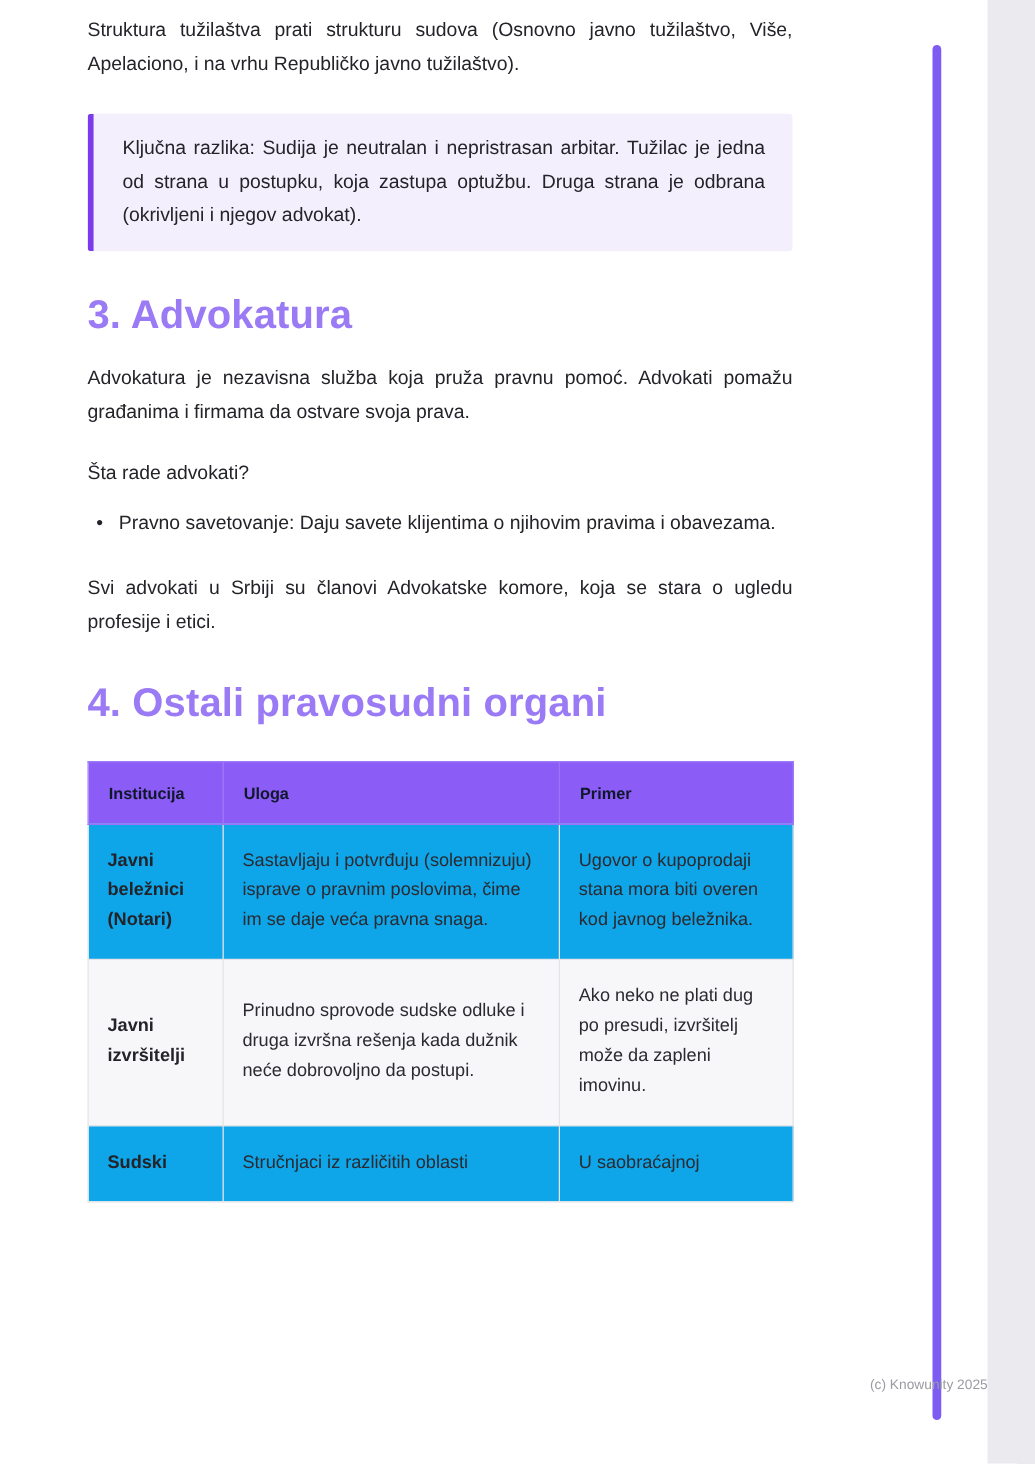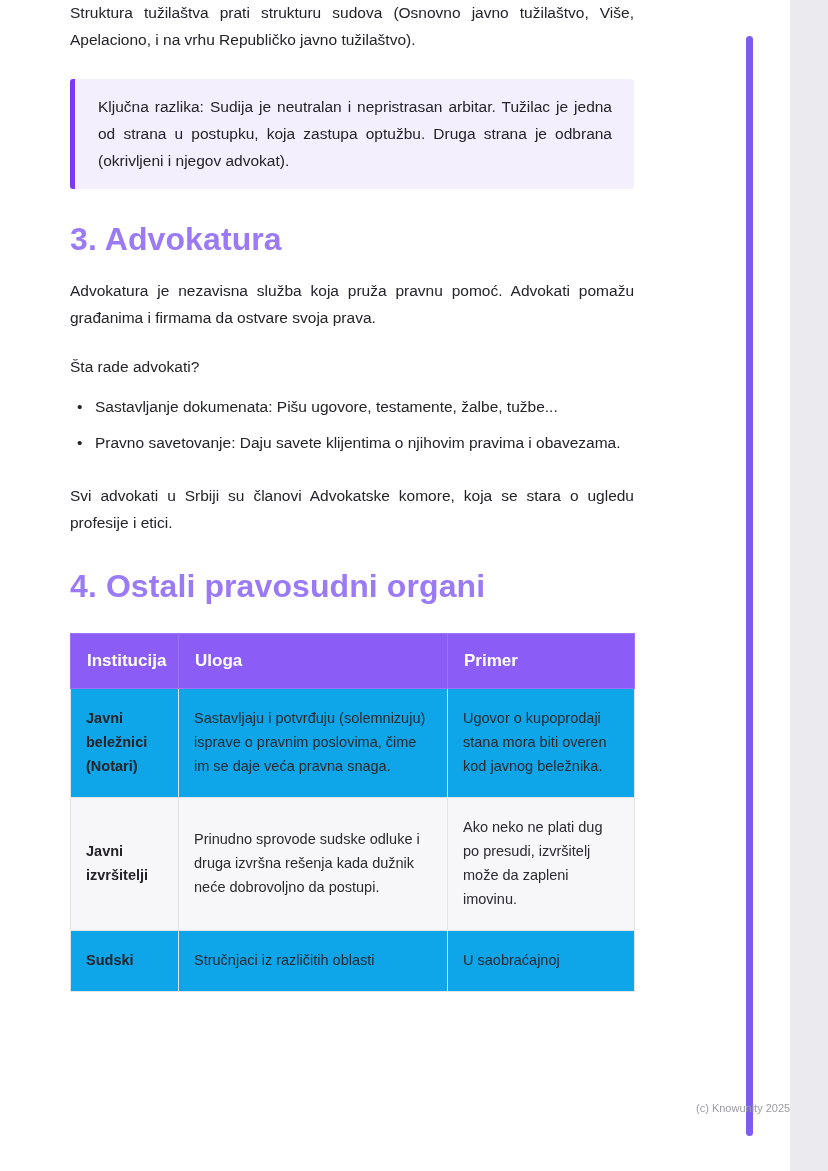--- a/index.html
+++ b/index.html
@@ -10,21 +10,21 @@
     font-family: "Liberation Sans", "DejaVu Sans", sans-serif;
     color: #242329;
   }
   .page {
     position: relative;
     width: 828px; height: 1171px;
     background: #ffffff;
   }
   .content {
     position: absolute;
-    left: 70px; top: 0;
+    left: 70px; top: 12px;
     width: 564px;
   }
   .para {
     font-size: 15.5px;
     line-height: 1.72;
     text-align: justify;
     margin-bottom: 26px;
   }
   .callout {
     background: #f3effc;
@@ -73,22 +73,22 @@
     margin-top: 28px;
     table-layout: fixed;
   }
   table.info-table th, table.info-table td {
     border: 1px solid #e3e3e8;
     text-align: left;
     vertical-align: middle;
   }
   table.info-table th {
     background: #8b5cf6;
-    color: #ffffff;
-    font-size: 17px;
+    color: #0f172a;
+    font-size: 13px;
     font-weight: 600;
     padding: 17px 16px;
     border-color: #9d74f7;
   }
   table.info-table td {
     font-size: 14.5px;
     line-height: 1.65;
     padding: 18px 15px;
     color: #2a2a30;
     background: #0ea5e9;
@@ -133,21 +133,20 @@
       <p class="para"><strong>Ključna razlika:</strong><span> Sudija je neutralan i nepristrasan arbitar. Tužilac je jedna od strana u postupku, koja zastupa optužbu. Druga strana je odbrana (okrivljeni i njegov advokat).</span></p>
     </div>
 
     <h2 class="heading">3. Advokatura</h2>
 
     <p class="para">Advokatura je nezavisna služba koja pruža pravnu pomoć. Advokati pomažu građanima i firmama da ostvare svoja prava.</p>
 
     <p class="bold-line">Šta rade advokati?</p>
 
     <ul class="bullets">
-      <li><strong>Sastavljanje dokumenata:</strong><span> Pišu ugovore, testamente, žalbe, tužbe...</span></li>
       <li><strong>Pravno savetovanje:</strong><span> Daju savete klijentima o njihovim pravima i obavezama.</span></li>
     </ul>
 
     <p class="para"><span>Svi advokati u Srbiji su članovi </span><strong>Advokatske komore</strong><span>, koja se stara o ugledu profesije i etici.</span></p>
 
     <h2 class="heading">4. Ostali pravosudni organi</h2>
 
     <table class="info-table">
       <colgroup>
         <col class="col-inst">

